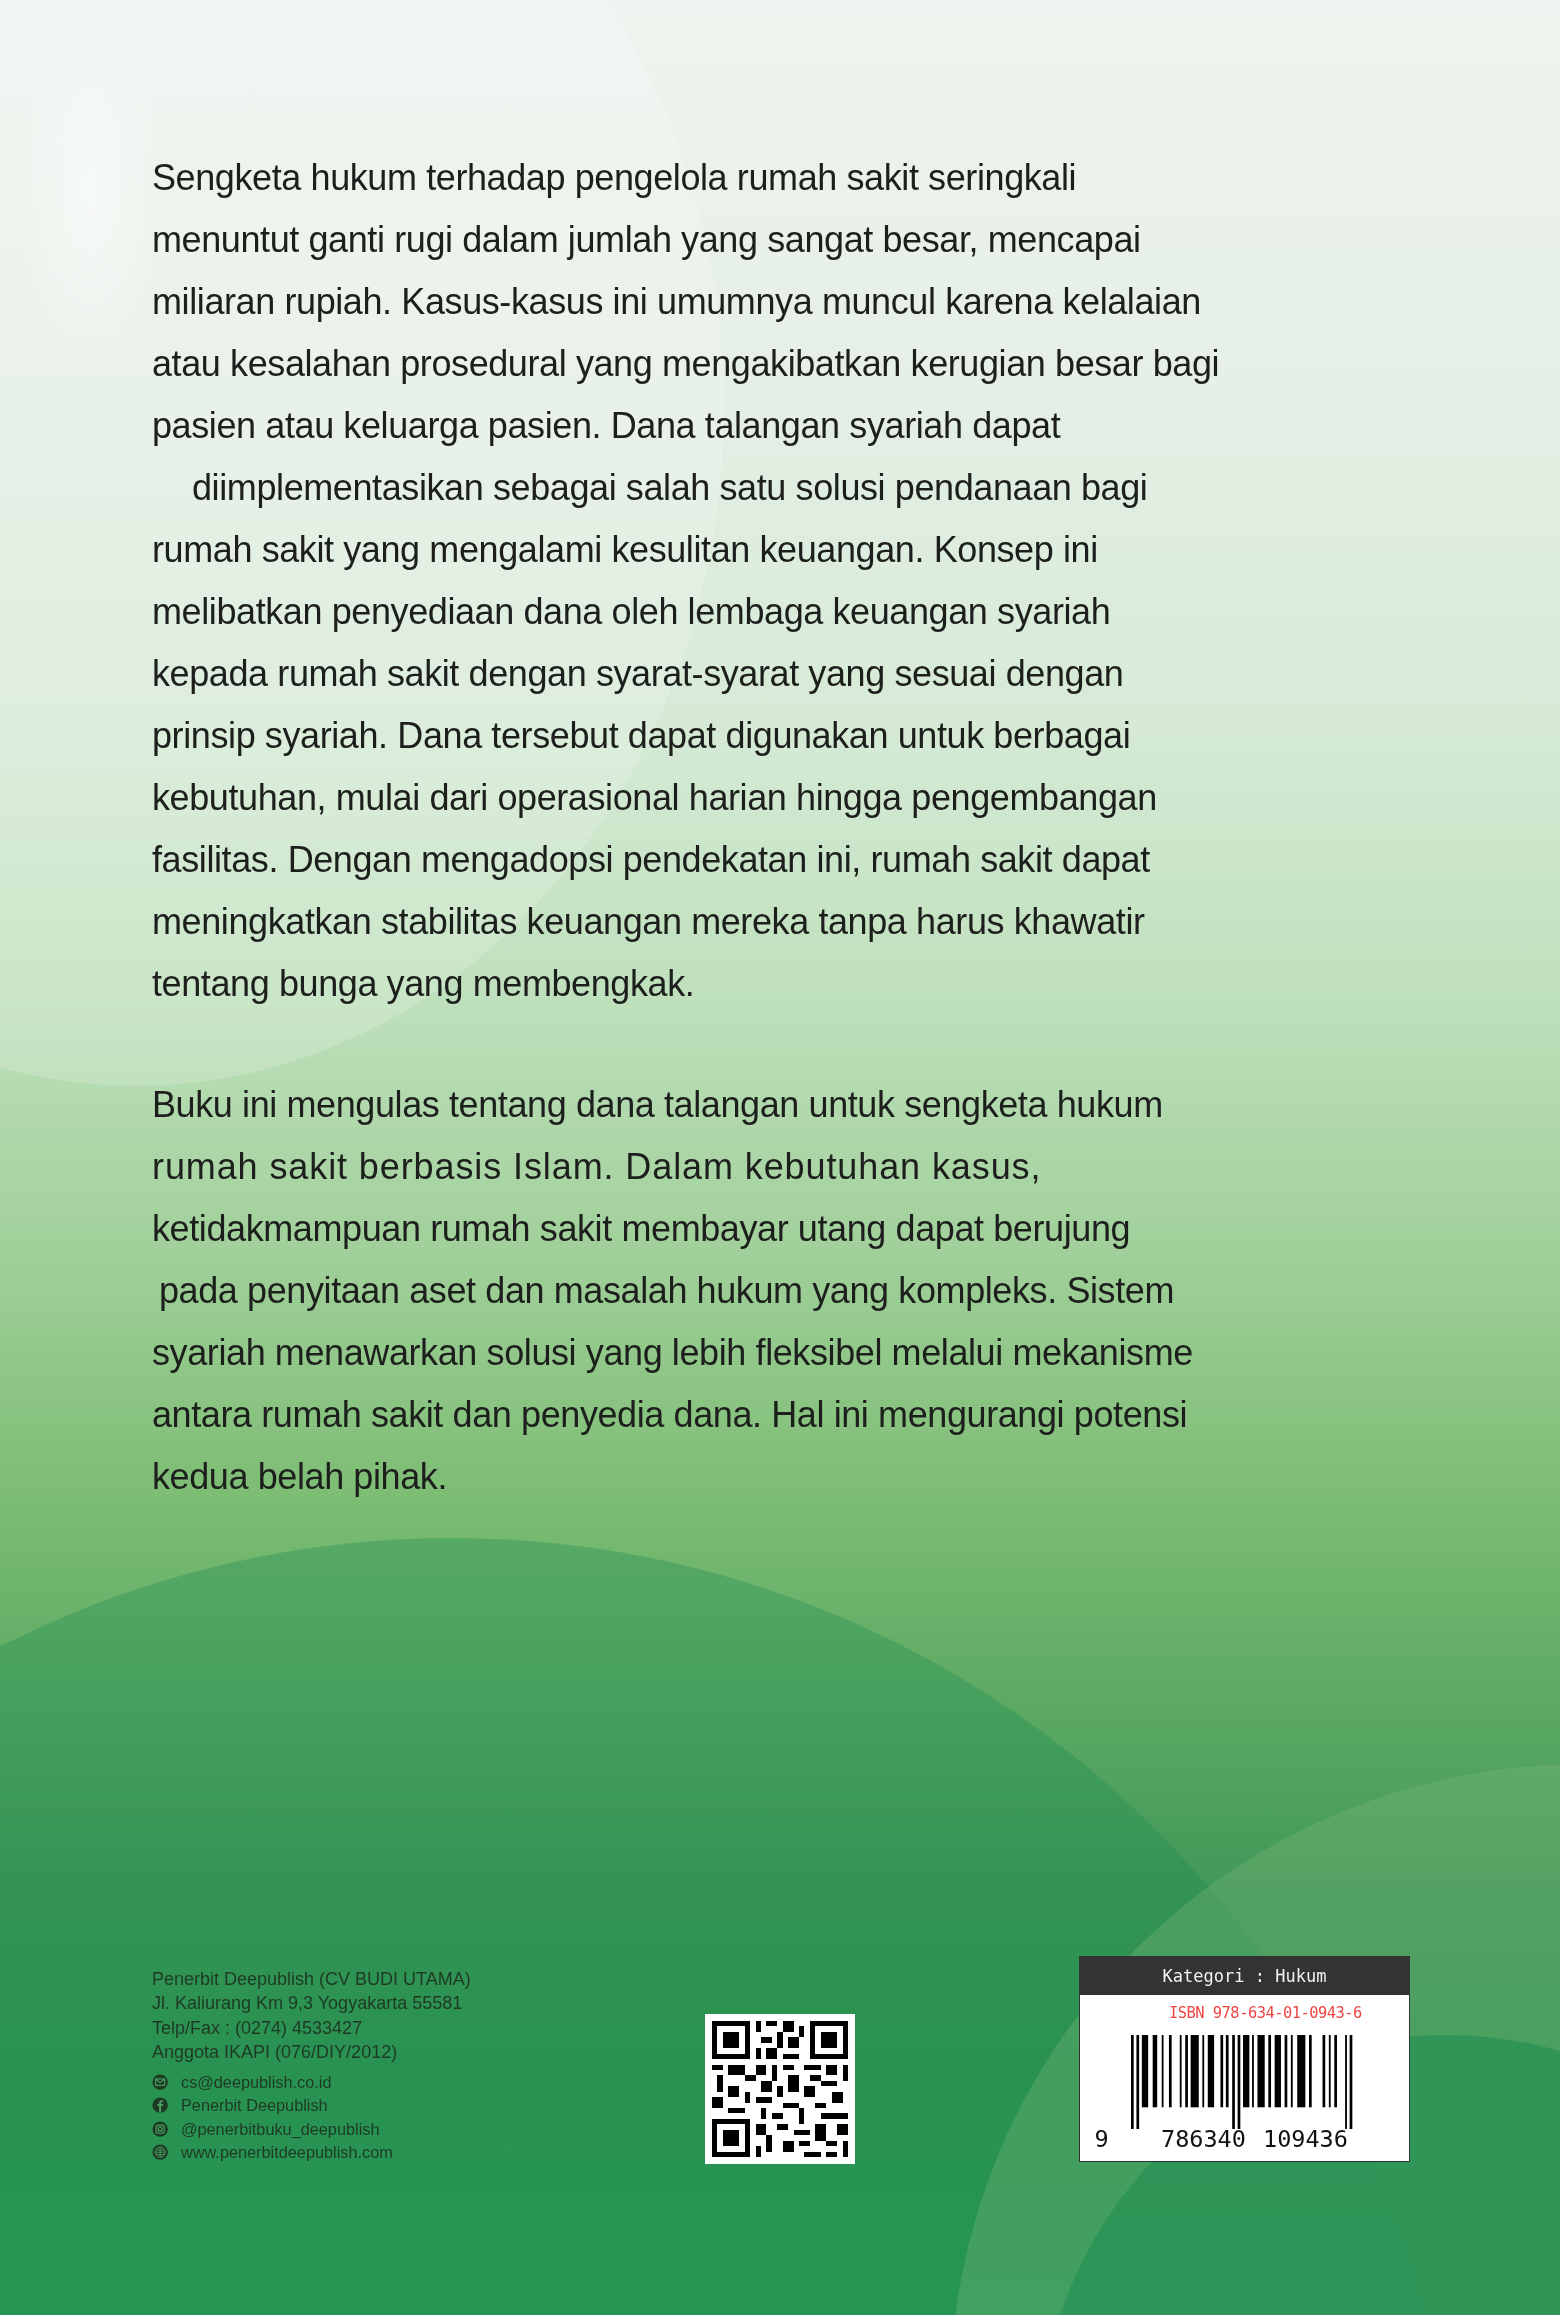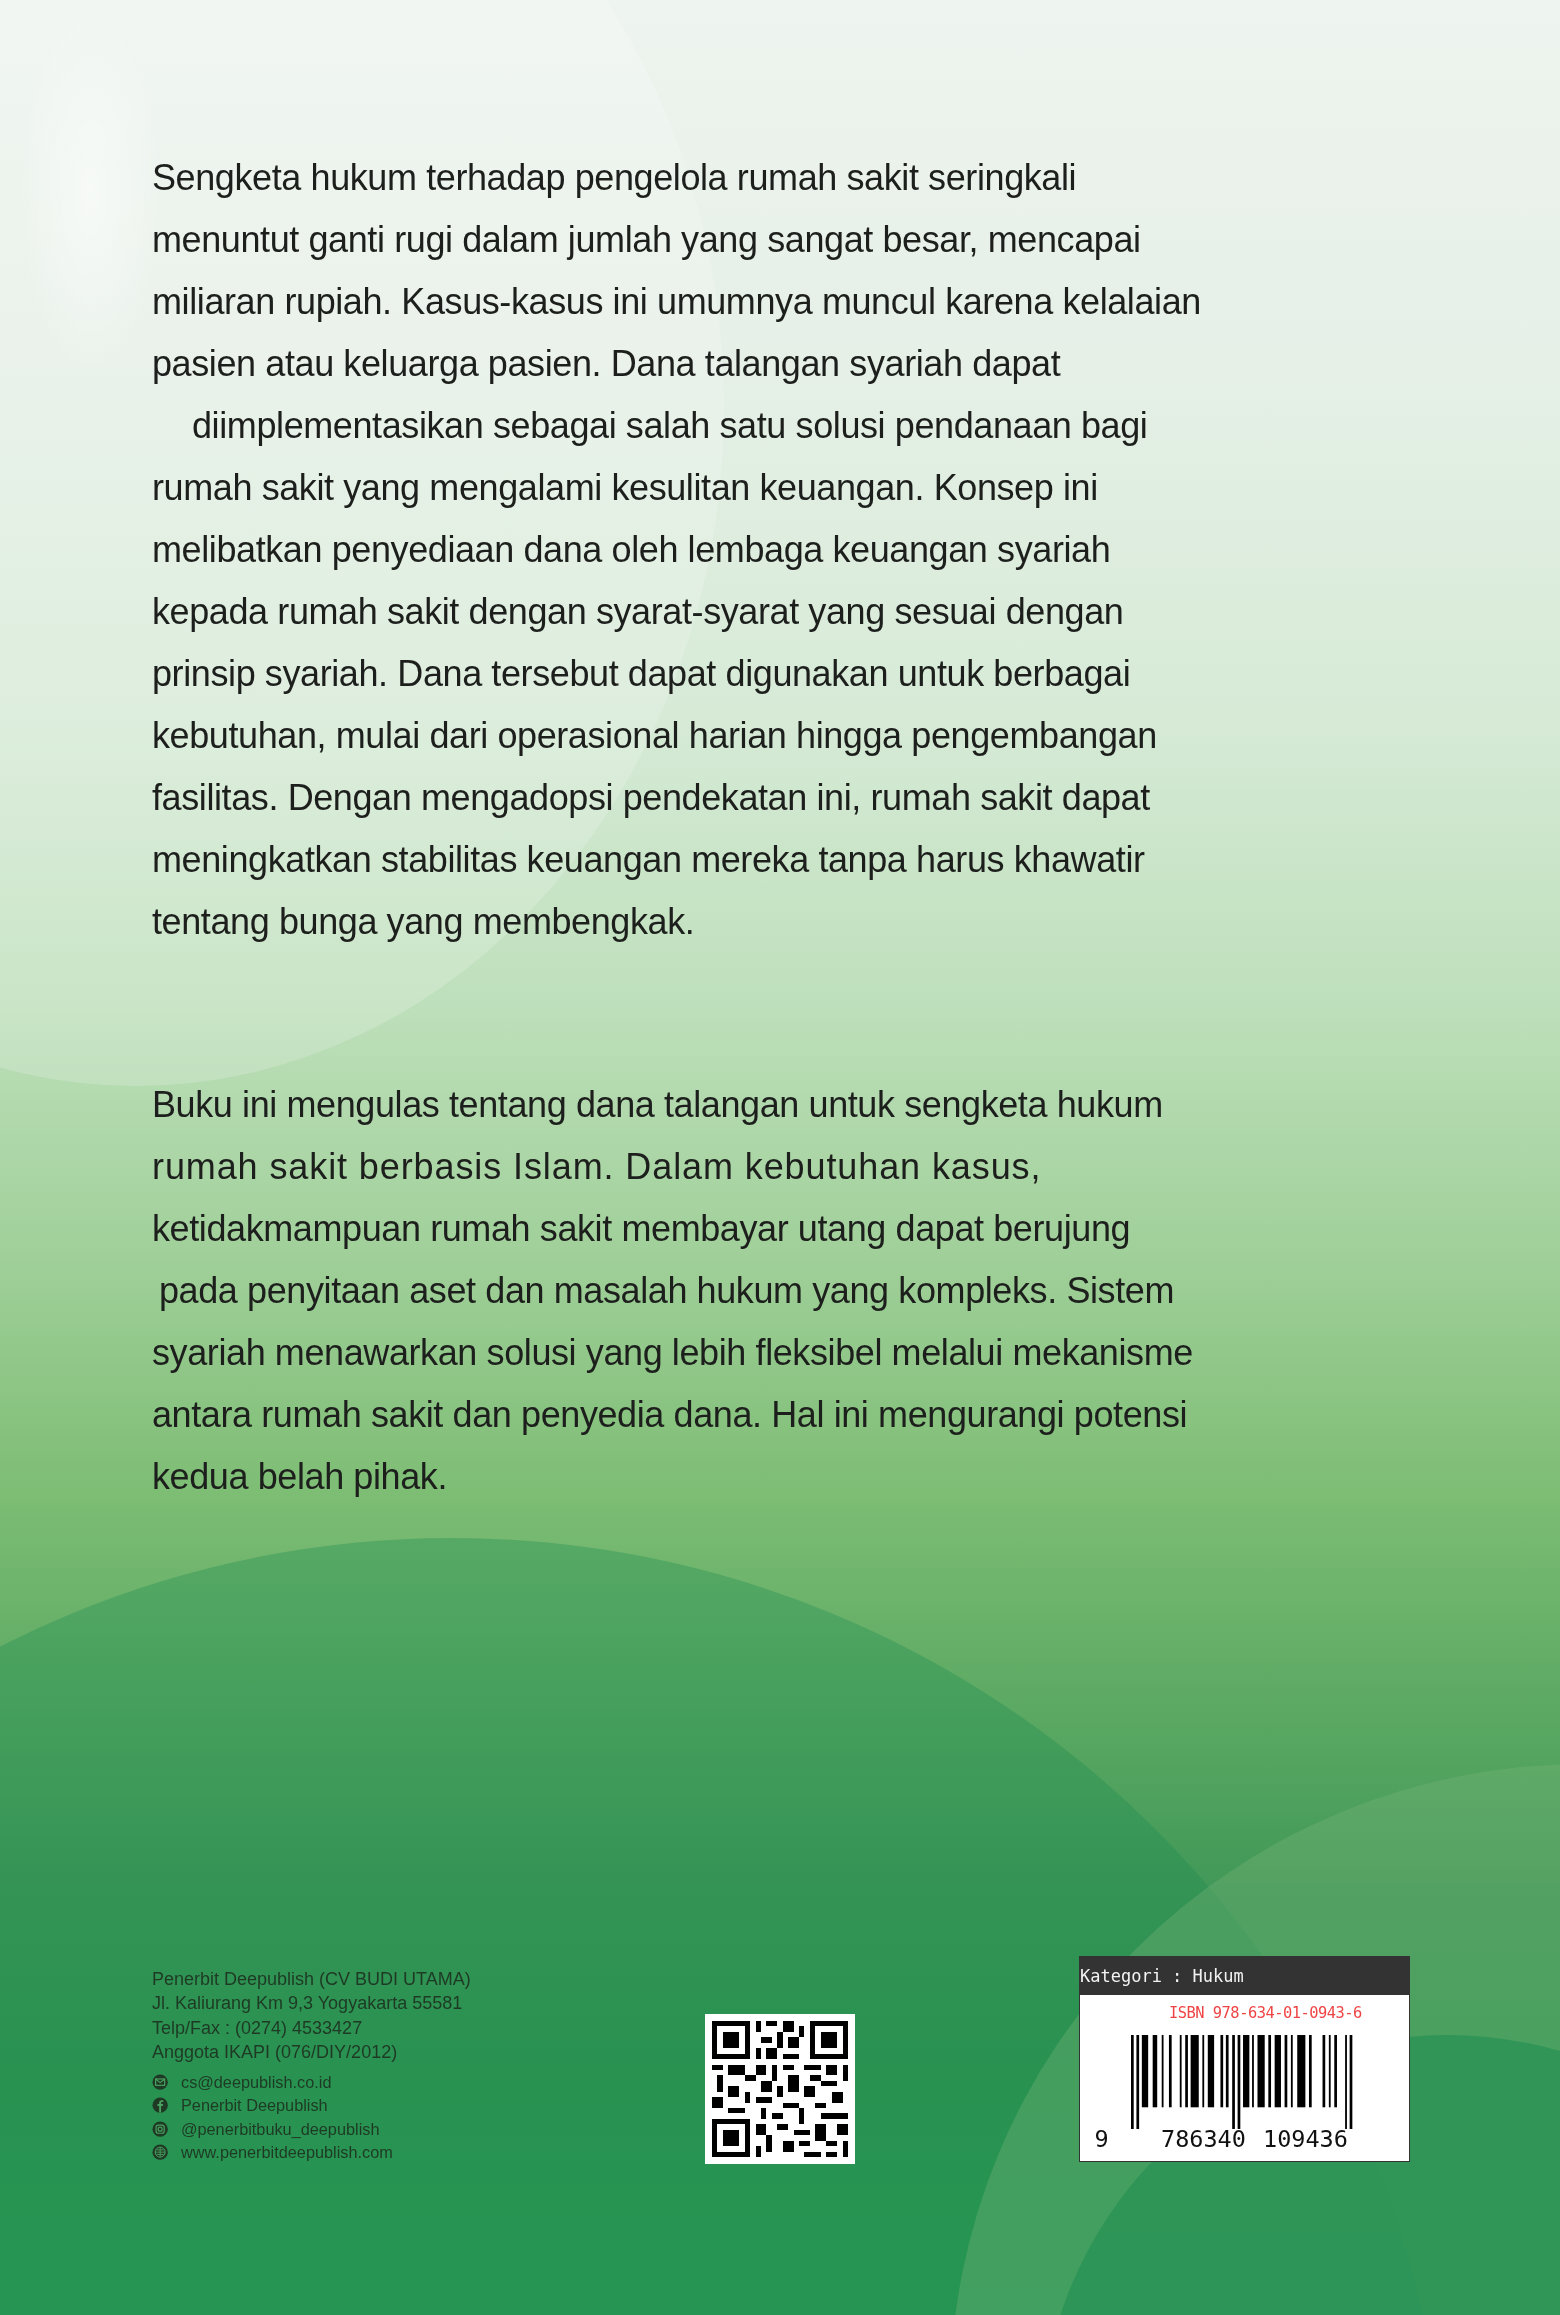--- a/index.html
+++ b/index.html
@@ -35,38 +35,39 @@
   .contact-row { display: flex; align-items: center; height: 23.5px; font-size: 16.3px; }
   .contact-row .ico { width: 16.3px; height: 16.3px; margin-right: 12.7px; display: inline-flex; align-items: center; justify-content: center; }
   .contacts { margin-top: 5.4px; }
 
   .qr { position: absolute; left: 705px; top: 2014px; width: 150px; height: 150px; background: #fff; }
   .qr svg { position: absolute; left: 7.2px; top: 7.2px; }
 
   .isbn-box { position: absolute; left: 1079px; top: 1956px; width: 331px; height: 206px;
               background: #fff; border: 1.8px solid #333; box-sizing: border-box; }
   .isbn-head { height: 38px; background: #333; color: #f2f2f2; font-family: "DejaVu Sans Mono", monospace;
-               font-size: 17px; line-height: 38px; }
+               font-size: 17px; line-height: 38px; text-align: center; }
   .isbn-num { position: absolute; left: 89px; top: 47px; font-family: "DejaVu Sans Mono", monospace; font-size: 15.4px; color: #ef4444; letter-spacing: -0.5px; }
   .barcode { position: absolute; left: 51px; top: 78px; }
   .bc-digits { position: absolute; top: 168px; font-family: "DejaVu Sans Mono", monospace; font-size: 23.5px; color: #111; }
 </style>
 </head>
 <body>
 
 <div class="bg-shape shape-d"></div>
 <div class="bg-shape glow"></div>
 <div class="bg-shape shape-a"></div>
 <div class="bg-shape shape-b"></div>
 <div class="bg-shape shape-c"></div>
 
 <div class="body-text" style="top:147px;">
   <div class="line" style="white-space: nowrap; word-spacing: 0px; text-align: left; text-align-last: left;">Sengketa hukum terhadap pengelola rumah sakit seringkali</div>
   <div class="line" style="white-space: nowrap; word-spacing: 0px; text-align: left; text-align-last: left;">menuntut ganti rugi dalam jumlah yang sangat besar, mencapai</div>
   <div class="line" style="white-space: nowrap; word-spacing: 0px; text-align: left; text-align-last: left;">miliaran rupiah. Kasus-kasus ini umumnya muncul karena kelalaian</div>
+  <div class="line" style="white-space: nowrap; word-spacing: 0px; text-align: left; text-align-last: left;">atau kesalahan prosedural yang mengakibatkan kerugian besar bagi</div>
   <div class="line" style="white-space: nowrap; word-spacing: 0px; text-align: left; text-align-last: left;">pasien atau keluarga pasien. Dana talangan syariah dapat</div>
   <div class="line" style="white-space: nowrap; word-spacing: 0px; text-align: left; text-align-last: left; margin-left: 40px;">diimplementasikan sebagai salah satu solusi pendanaan bagi</div>
   <div class="line" style="white-space: nowrap; word-spacing: 0px; text-align: left; text-align-last: left;">rumah sakit yang mengalami kesulitan keuangan. Konsep ini</div>
   <div class="line" style="white-space: nowrap; word-spacing: 0px; text-align: left; text-align-last: left;">melibatkan penyediaan dana oleh lembaga keuangan syariah</div>
   <div class="line" style="white-space: nowrap; word-spacing: 0px; text-align: left; text-align-last: left;">kepada rumah sakit dengan syarat-syarat yang sesuai dengan</div>
   <div class="line" style="white-space: nowrap; word-spacing: 0px; text-align: left; text-align-last: left;">prinsip syariah. Dana tersebut dapat digunakan untuk berbagai</div>
   <div class="line" style="white-space: nowrap; word-spacing: 0px; text-align: left; text-align-last: left;">kebutuhan, mulai dari operasional harian hingga pengembangan</div>
   <div class="line" style="white-space: nowrap; word-spacing: 0px; text-align: left; text-align-last: left;">fasilitas. Dengan mengadopsi pendekatan ini, rumah sakit dapat</div>
   <div class="line" style="white-space: nowrap; word-spacing: 0px; text-align: left; text-align-last: left;">meningkatkan stabilitas keuangan mereka tanpa harus khawatir</div>
   <div class="line last">tentang bunga yang membengkak.</div>

